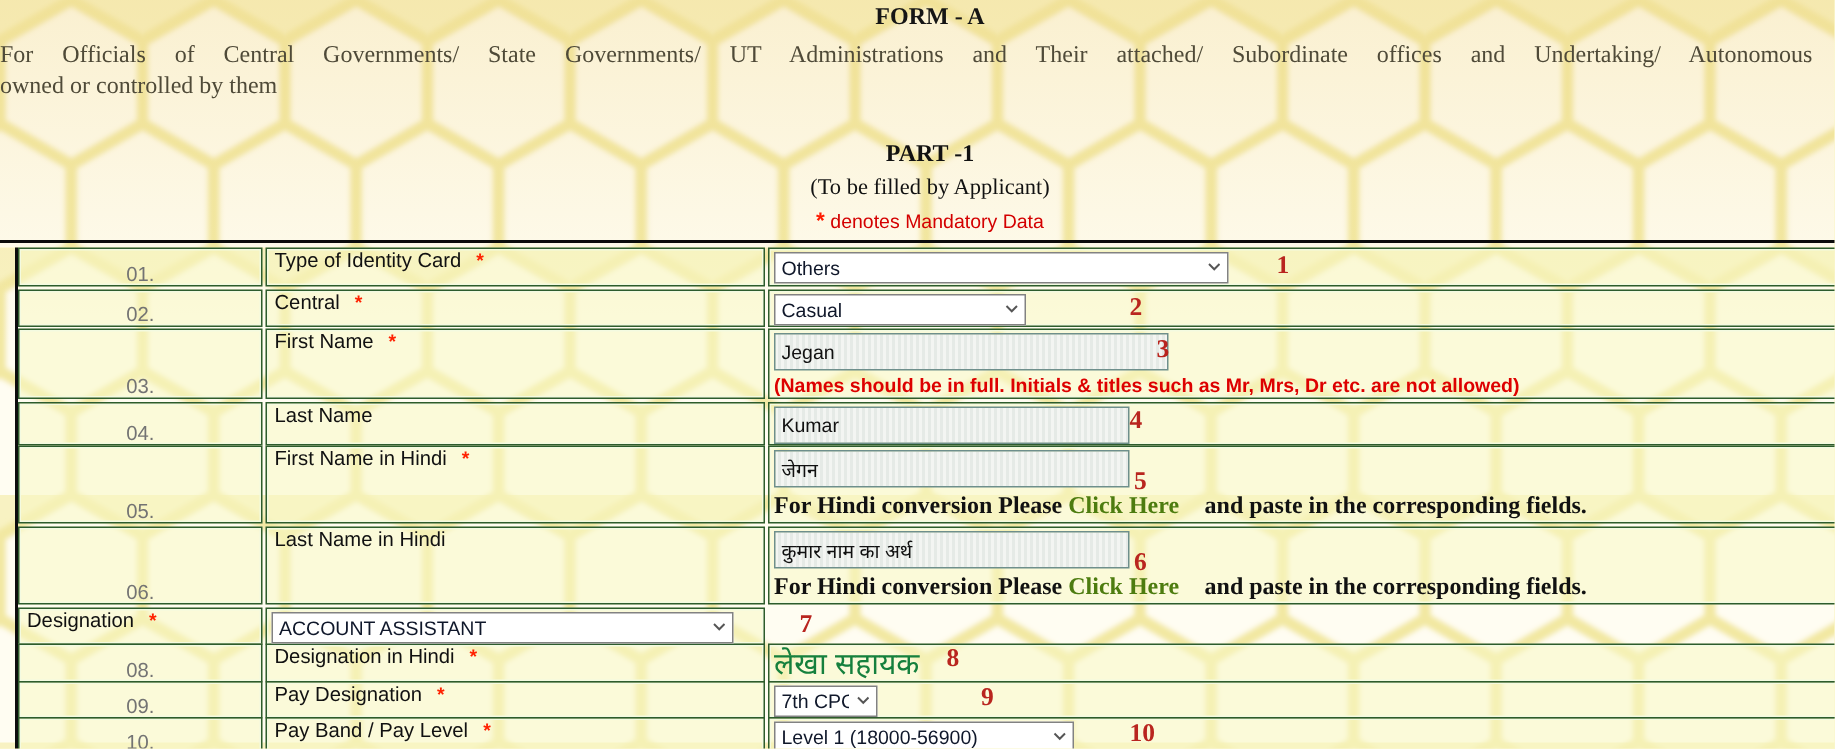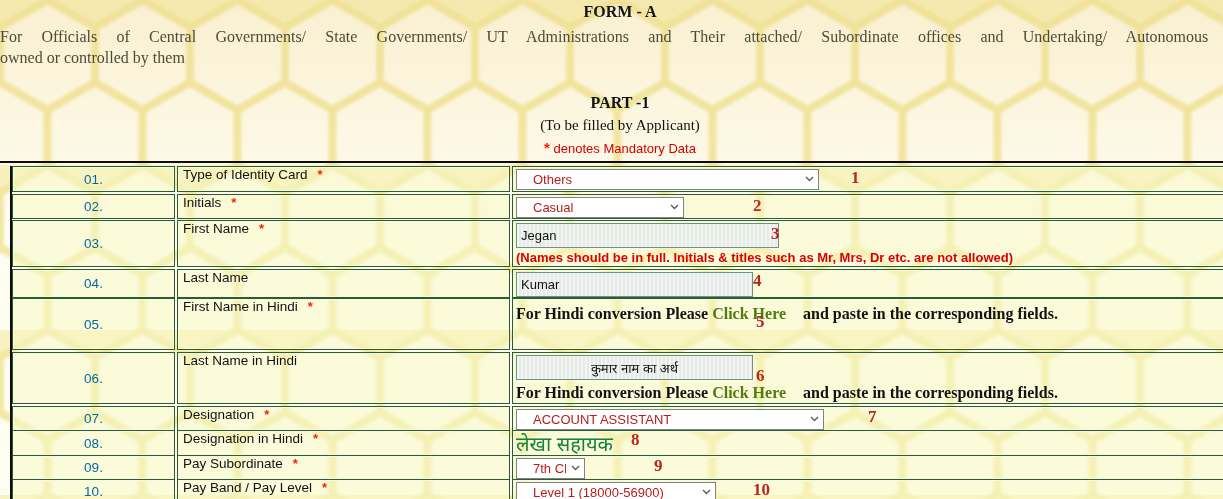--- a/index.html
+++ b/index.html
@@ -27,35 +27,35 @@
 
   
   .form-table{margin-left:10px;margin-top:3px;width:1262px;border-left:2px solid #0d0d0d;}
   .row{display:grid;grid-template-columns:163px 333px 1fr;column-gap:2px;margin-bottom:2px;}
   .cell{
     border:1px solid #2d5c2d;
     background:rgba(248,248,196,0.55);
     box-shadow:inset 1px 1px 0 rgba(242,250,225,0.95), inset -1px -1px 0 rgba(242,250,225,0.95);
     box-sizing:border-box;
   }
-  .num-cell{display:flex;align-items:center;justify-content:center;font-size:13.5px;color:#0369a1;}
+  .num-cell{display:flex;align-items:flex-end;justify-content:center;font-size:13.5px;color:#737373;}
   .label-cell{display:flex;padding-left:5px;font-size:13.5px;color:#111;}
   .label-cell .star{color:#ff2000;font-weight:bold;margin-left:10px;font-size:13px;}
   .control-cell{position:relative;padding:2px 0 0 3px;}
 
   .marker{position:absolute;top:2px;font-family:"Liberation Serif",serif;font-weight:bold;
     font-size:17px;color:#b9251f;line-height:18px;}
 
   
   .select-wrap{position:relative;display:inline-block;vertical-align:top;}
   select.sel{
     -webkit-appearance:none;appearance:none;
     width:100%;height:21px;border:1px solid #828282;border-radius:0;background:#fff;
-    font-family:"Liberation Sans",sans-serif;font-size:13px;color:#b91c1c;
-    padding:0 18px 1px 16px;margin:0;
+    font-family:"Liberation Sans",sans-serif;font-size:13px;color:#0f172a;
+    padding:0 18px 1px 4px;margin:0;
   }
   .chev{position:absolute;right:5px;top:7px;pointer-events:none;line-height:0;}
   input.txt{
     width:237px;height:25px;box-sizing:border-box;border:1px solid #6e8f8c;border-radius:0;
     background:repeating-linear-gradient(90deg,#f3f5f2 0px,#f3f5f2 2px,#e5eae6 2px,#e5eae6 4px);
     font-family:"Liberation Sans",sans-serif;font-size:13px;color:#111;padding:0 4px;display:block;
   }
   .hindi-big{font-size:20px;color:#15803d;line-height:22px;display:inline-block;}
 
   .warn-note{margin-top:2px;font-weight:bold;font-size:13px;color:#dd0000;letter-spacing:0px;}
@@ -108,21 +108,21 @@
         </div>
         <div class="cell control-cell"><div class="select-wrap" style="width: 303px;"><select class="sel"><option>Others</option></select><span class="chev"><svg width="9" height="6">
                 <path d="M1 1 L4.5 4.5 L8 1" stroke="#555" stroke-width="1.3" fill="none"></path>
               </svg></span></div><span class="marker" style="left: 338px; top: 2px;">1</span></div>
       </div>
       <div class="row" style="height: 24px;">
         <div class="cell num-cell">
           <span>02.</span>
         </div>
         <div class="cell label-cell">
-          <span>Initials</span>
+          <span>Central</span>
           <span class="star">*</span>
         </div>
         <div class="cell control-cell"><div class="select-wrap" style="width: 168px;"><select class="sel"><option>Casual</option></select><span class="chev"><svg width="9" height="6">
                 <path d="M1 1 L4.5 4.5 L8 1" stroke="#555" stroke-width="1.3" fill="none"></path>
               </svg></span></div><span class="marker" style="left: 240px; top: 2px;">2</span></div>
       </div>
       <div class="row" style="height: 47px;">
         <div class="cell num-cell">
           <span>03.</span>
         </div>
@@ -150,41 +150,39 @@
       </div>
       <div class="row" style="height: 52px;">
         <div class="cell num-cell">
           <span>05.</span>
         </div>
         <div class="cell label-cell">
           <span>First Name in Hindi</span>
           <span class="star">*</span>
         </div>
         <div class="cell control-cell">
+          <input class="txt" type="text" value="जेगन" style="width: 237px;">
           <span class="marker" style="left: 243px; top: 14px;">5</span>
           <div class="hindi-note"><span>For Hindi conversion Please</span><a>Click Here</a><span>and paste in the corresponding fields.</span></div>
         </div>
       </div>
       <div class="row" style="height: 52px;">
         <div class="cell num-cell">
           <span>06.</span>
         </div>
         <div class="cell label-cell">
           <span>Last Name in Hindi</span>
         </div>
         <div class="cell control-cell">
-          <input class="txt" type="text" value="कुमार नाम का अर्थ" style="width: 237px; text-align: center;">
+          <input class="txt" type="text" value="कुमार नाम का अर्थ" style="width: 237px;">
           <span class="marker" style="left: 243px; top: 14px;">6</span>
           <div class="hindi-note"><span>For Hindi conversion Please</span><a>Click Here</a><span>and paste in the corresponding fields.</span></div>
         </div>
       </div>
       <div class="row" style="height: 22px;">
-        <div class="cell num-cell">
-          <span>07.</span>
-        </div>
         <div class="cell label-cell">
           <span>Designation</span>
           <span class="star">*</span>
         </div>
         <div class="cell control-cell"><div class="select-wrap" style="width: 308px;"><select class="sel"><option>ACCOUNT ASSISTANT</option></select><span class="chev"><svg width="9" height="6">
                 <path d="M1 1 L4.5 4.5 L8 1" stroke="#555" stroke-width="1.3" fill="none"></path>
               </svg></span></div><span class="marker" style="left: 355px; top: 1px;">7</span></div>
       </div>
       <div class="row" style="height: 23px;">
         <div class="cell num-cell">
@@ -194,21 +192,21 @@
           <span>Designation in Hindi</span>
           <span class="star">*</span>
         </div>
         <div class="cell control-cell"><span class="hindi-big">लेखा सहायक</span><span class="marker" style="left: 118px; top: 0px;">8</span></div>
       </div>
       <div class="row" style="height: 22px;">
         <div class="cell num-cell">
           <span>09.</span>
         </div>
         <div class="cell label-cell">
-          <span>Pay Subordinate</span>
+          <span>Pay Designation</span>
           <span class="star">*</span>
         </div>
         <div class="cell control-cell"><div class="select-wrap" style="width: 69px;"><select class="sel"><option>7th CPC</option></select><span class="chev"><svg width="9" height="6">
                 <path d="M1 1 L4.5 4.5 L8 1" stroke="#555" stroke-width="1.3" fill="none"></path>
               </svg></span></div><span class="marker" style="left: 141px; top: 1px;">9</span></div>
       </div>
       <div class="row" style="height: 22px;">
         <div class="cell num-cell">
           <span>10.</span>
         </div>

